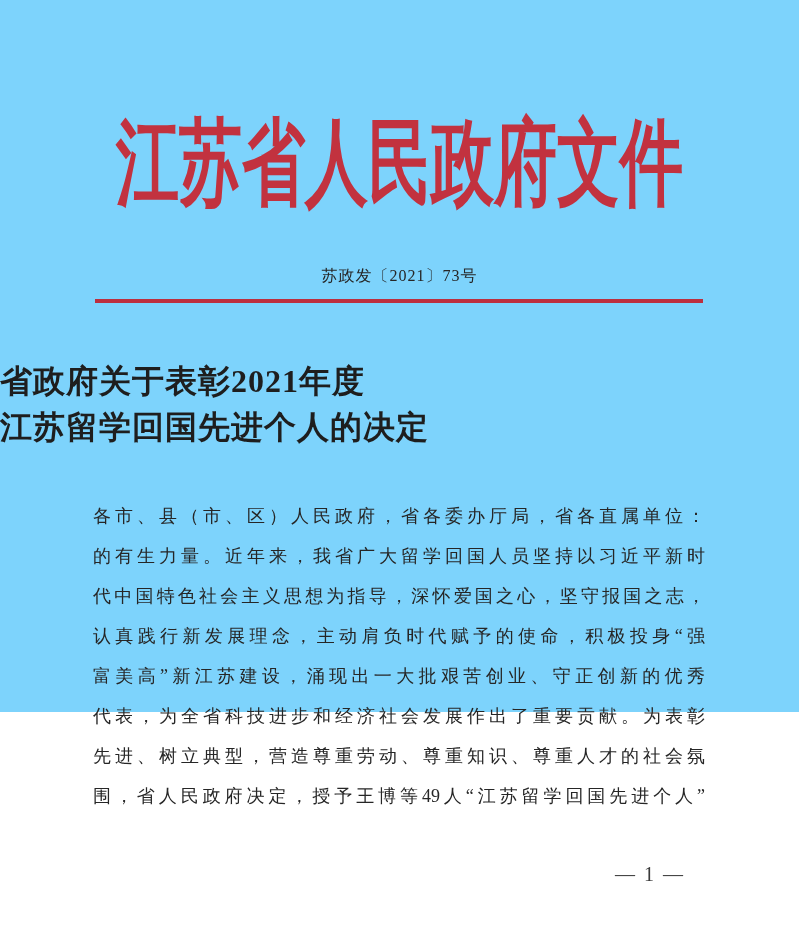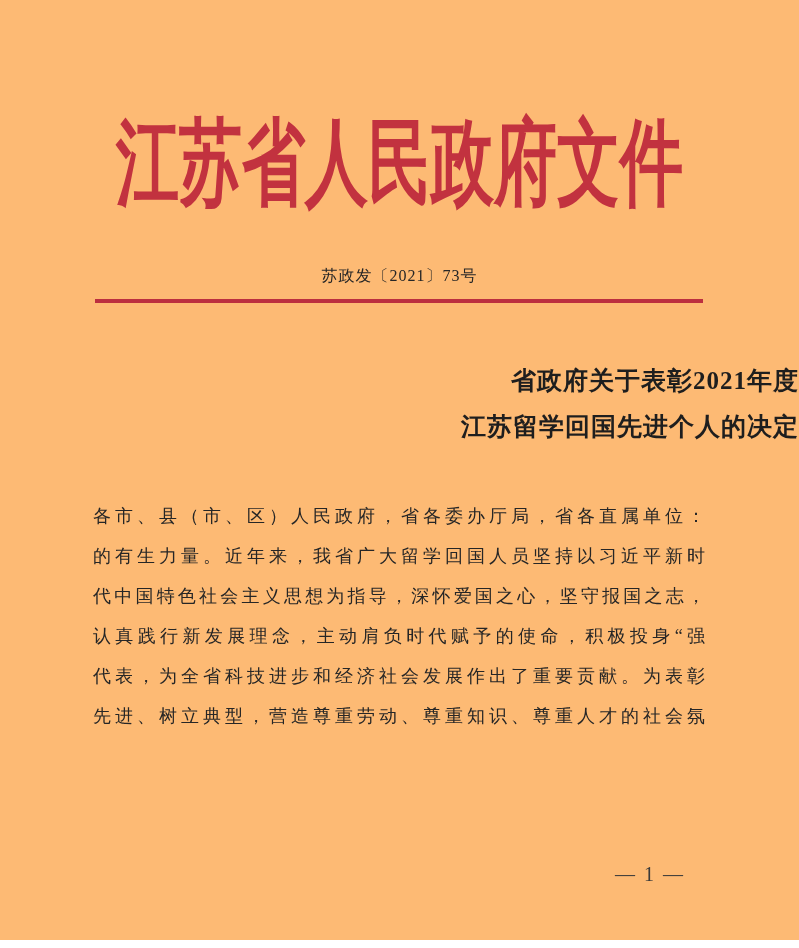--- a/index.html
+++ b/index.html
@@ -12,22 +12,22 @@
   body {
     font-family: "Liberation Serif", serif;
     width: 799px;
     height: 948px;
     position: relative;
     overflow: hidden;
   }
   .page {
     position: absolute;
     left: 0; top: 0;
-    width: 799px; height: 940px;
-    background: #fdba74;
+    width: 799px; height: 712px;
+    background: #7dd3fc;
   }
   .header-title {
     position: absolute;
     left: 0; top: 133px;
     width: 799px;
     text-align: center;
     font-size: 63px;
     line-height: 63px;
     font-weight: 900;
     color: var(--header-red);
@@ -49,22 +49,22 @@
   .red-rule {
     position: absolute;
     left: 95px; top: 299px;
     width: 608px; height: 4px;
     background: var(--rule-red);
   }
   .doc-title {
     position: absolute;
     left: 0; top: 358px;
     width: 799px;
-    text-align: right;
-    font-size: 25px;
+    text-align: left;
+    font-size: 32px;
     line-height: 46px;
     font-weight: bold;
     color: #1e1e1e;
     letter-spacing: 1px;
   }
   .body-text {
     position: absolute;
     left: 93px; top: 496px;
     width: 612px;
     font-size: 18px;
@@ -104,19 +104,21 @@
   <div class="doc-title">
     <div>省政府关于表彰2021年度</div>
     <div>江苏留学回国先进个人的决定</div>
   </div>
 
   <div class="body-text">
     <div class="bline">各市、县（市、区）人民政府，省各委办厅局，省各直属单位：</div>
     <div class="bline">的有生力量。近年来，我省广大留学回国人员坚持以习近平新时</div>
     <div class="bline">代中国特色社会主义思想为指导，深怀爱国之心，坚守报国之志，</div>
     <div class="bline">认真践行新发展理念，主动肩负时代赋予的使命，积极投身“强</div>
+    <div class="bline">富美高”新江苏建设，涌现出一大批艰苦创业、守正创新的优秀</div>
     <div class="bline">代表，为全省科技进步和经济社会发展作出了重要贡献。为表彰</div>
     <div class="bline">先进、树立典型，营造尊重劳动、尊重知识、尊重人才的社会氛</div>
+    <div class="bline">围，省人民政府决定，授予王博等49人“江苏留学回国先进个人”</div>
   </div>
 
   <div class="page-number">— 1 —</div>
 
 </div>
 
 </body></html>

